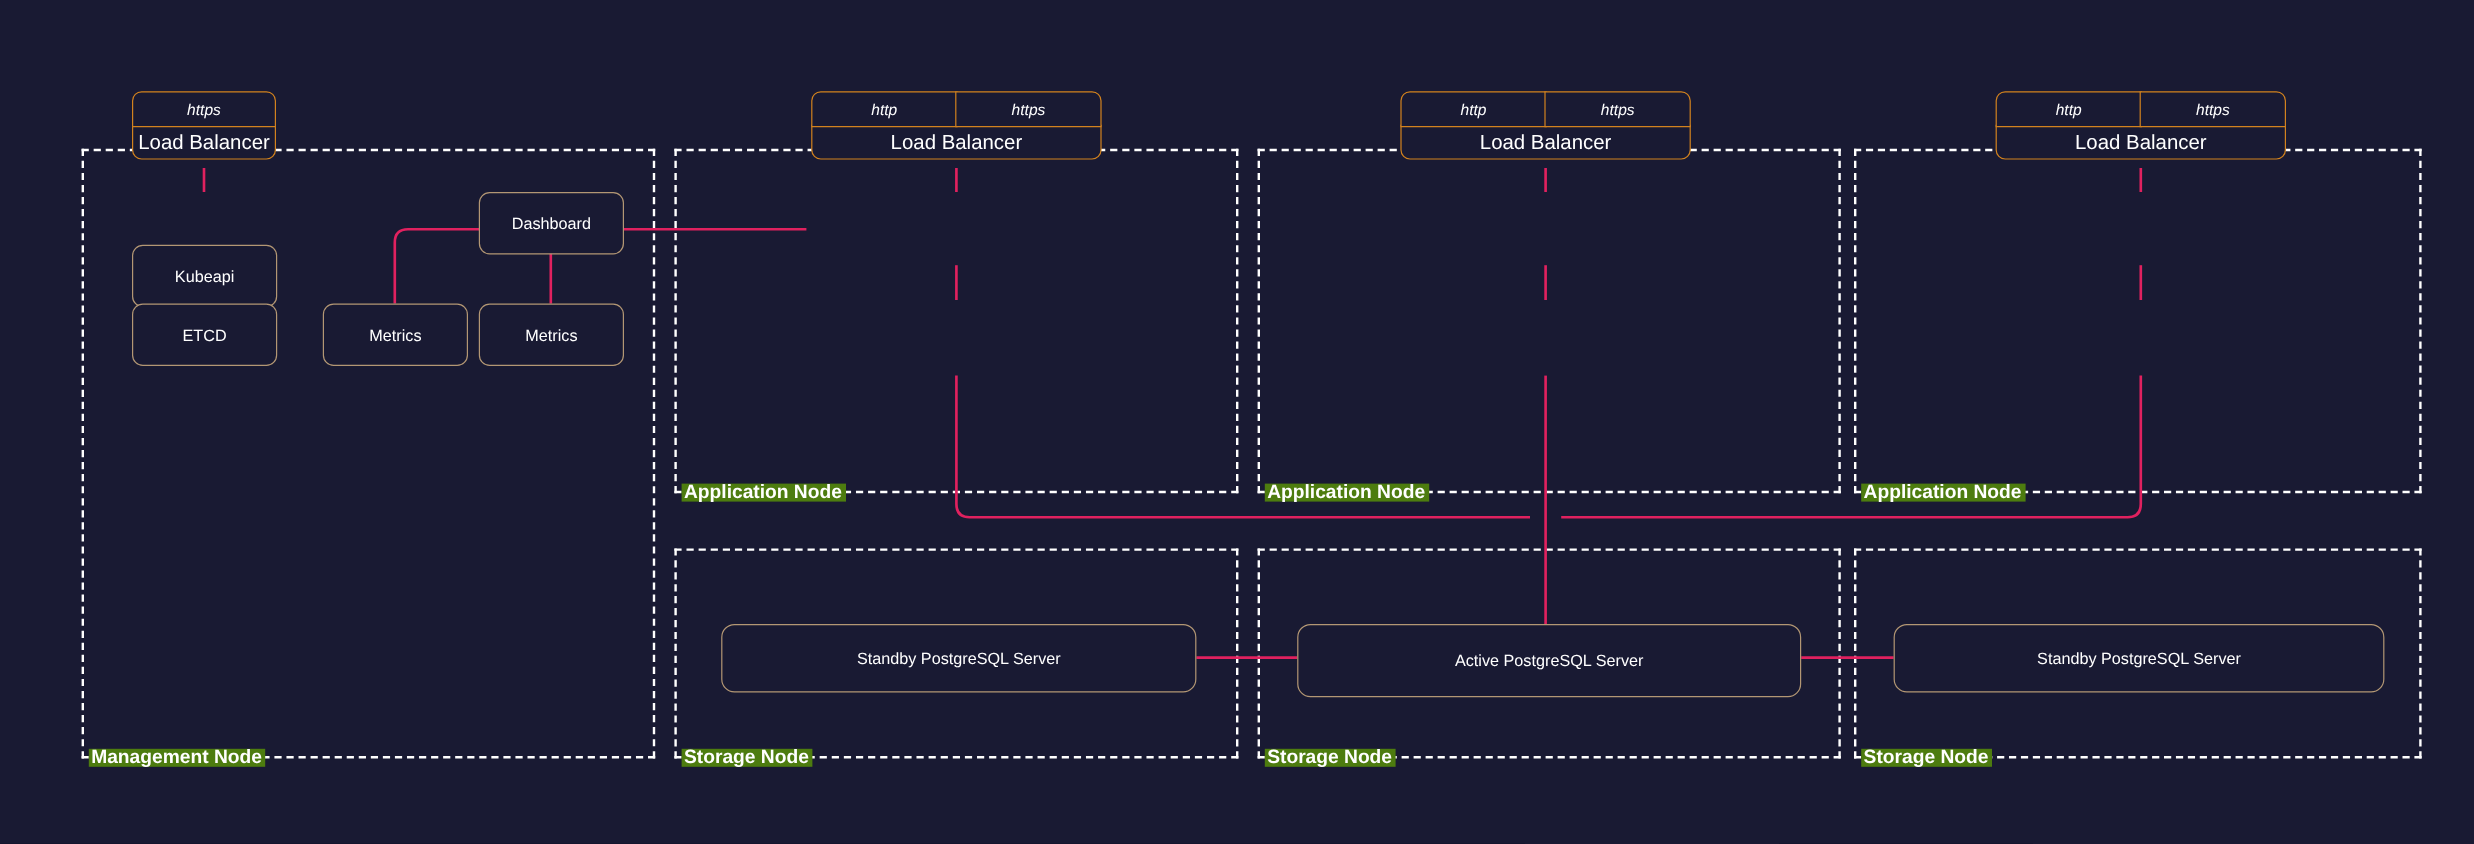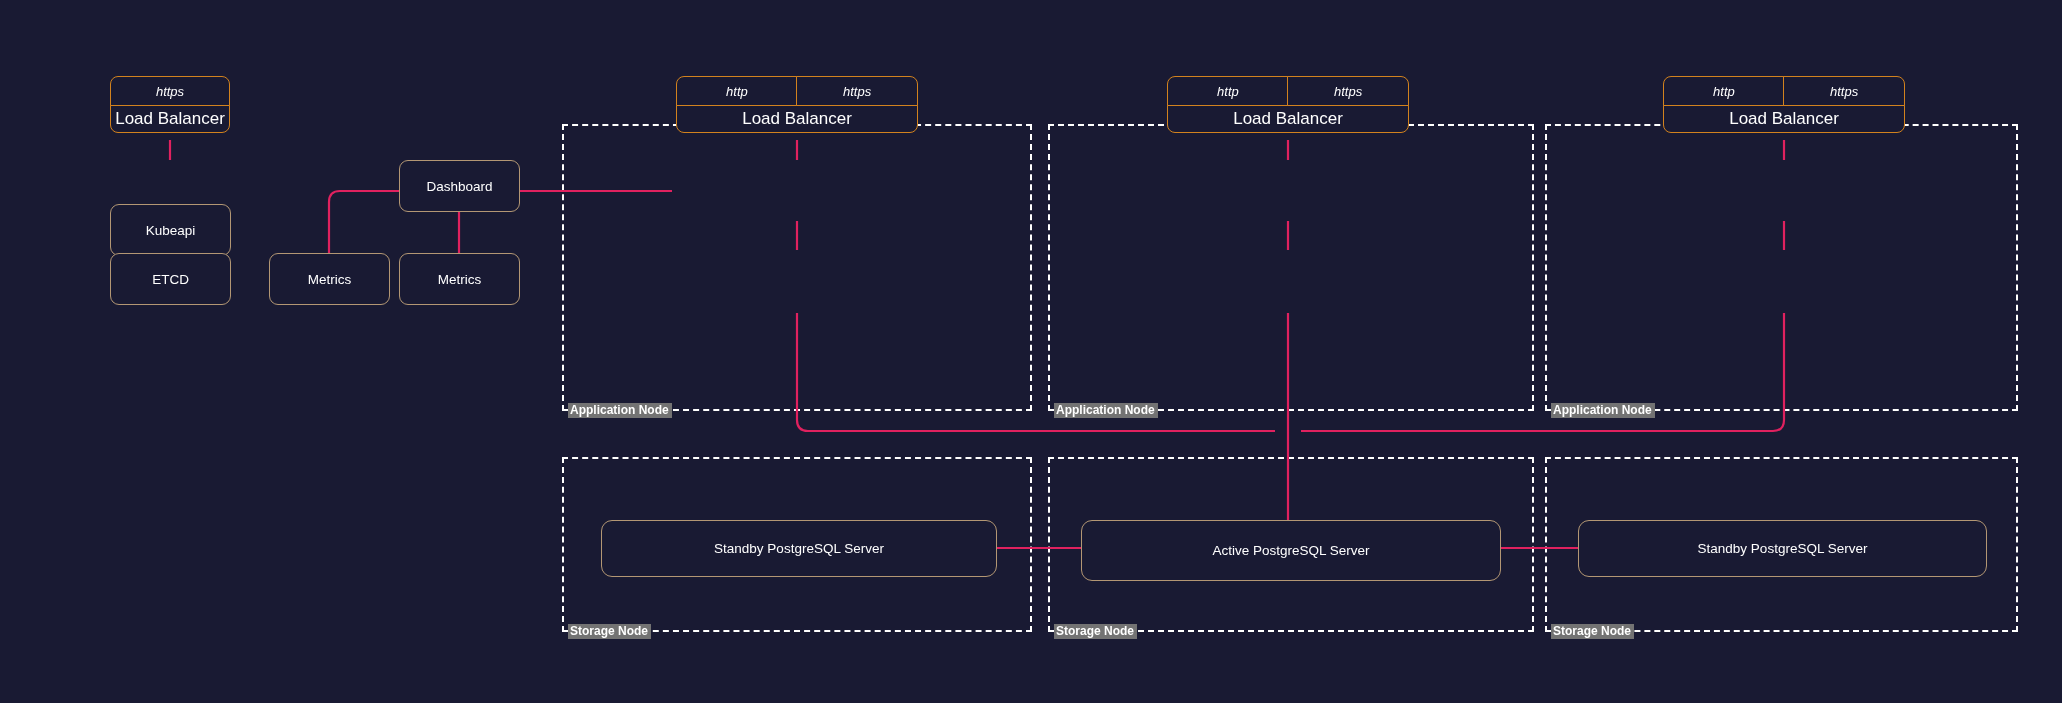--- a/index.html
+++ b/index.html
@@ -19,24 +19,24 @@
   
   .node-group {
     position: absolute;
     border: 2px dashed #ffffff;
     z-index: 1;
   }
   .node-group-label {
     position: absolute;
     left: 4px;
     bottom: -9px;
-    font-size: 12px;
+    font-size: 16px;
     font-weight: bold;
     color: #ffffff;
-    background: #737373;
+    background: #4d7c0f;
     padding: 0 3px 0 2px;
     white-space: nowrap;
     line-height: 15px;
     z-index: 6;
   }
 
   
   .box {
     position: absolute;
     border: 1.6px solid #b39774;
@@ -89,20 +89,23 @@
     border-bottom-left-radius: 8px;
     border-bottom-right-radius: 8px;
     margin-top: -1.6px;
   }
 </style>
 </head>
 <body>
 
 <div id="stage">
 
+  <div class="node-group" style="left:68px; top:124px; width:478px; height:508px;">
+    <span class="node-group-label">Management Node</span>
+  </div>
 
   <div class="node-group" style="left:562px; top:124px; width:470px; height:287px;">
     <span class="node-group-label">Application Node</span>
   </div>
 
   <div class="node-group" style="left:1048px; top:124px; width:486px; height:287px;">
     <span class="node-group-label">Application Node</span>
   </div>
 
   <div class="node-group" style="left:1545px; top:124px; width:473px; height:287px;">

